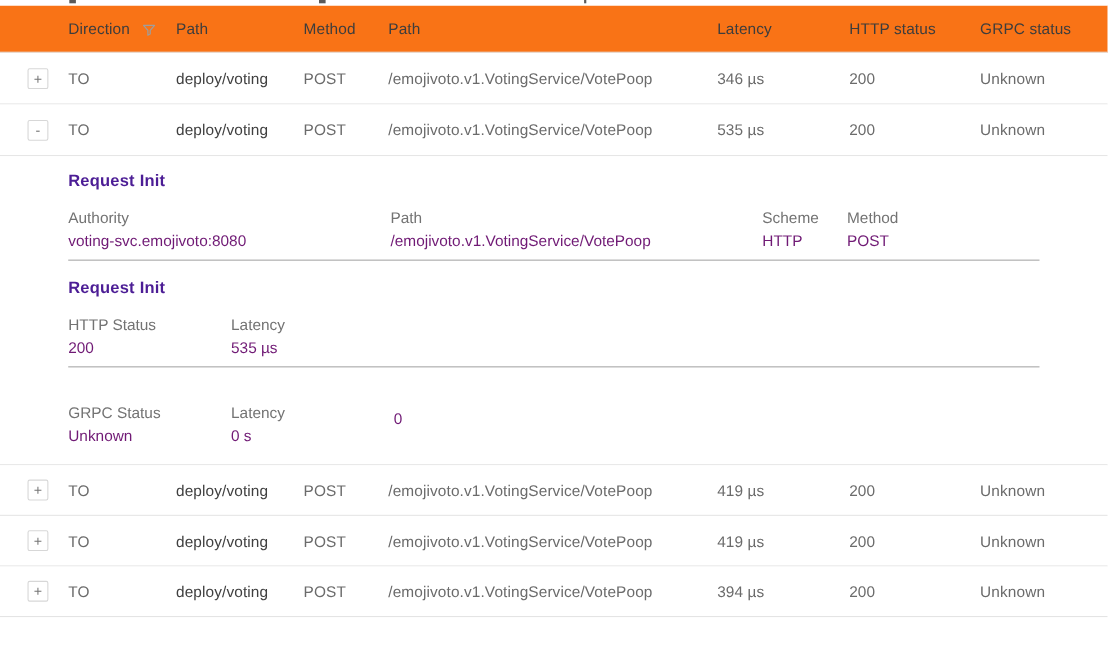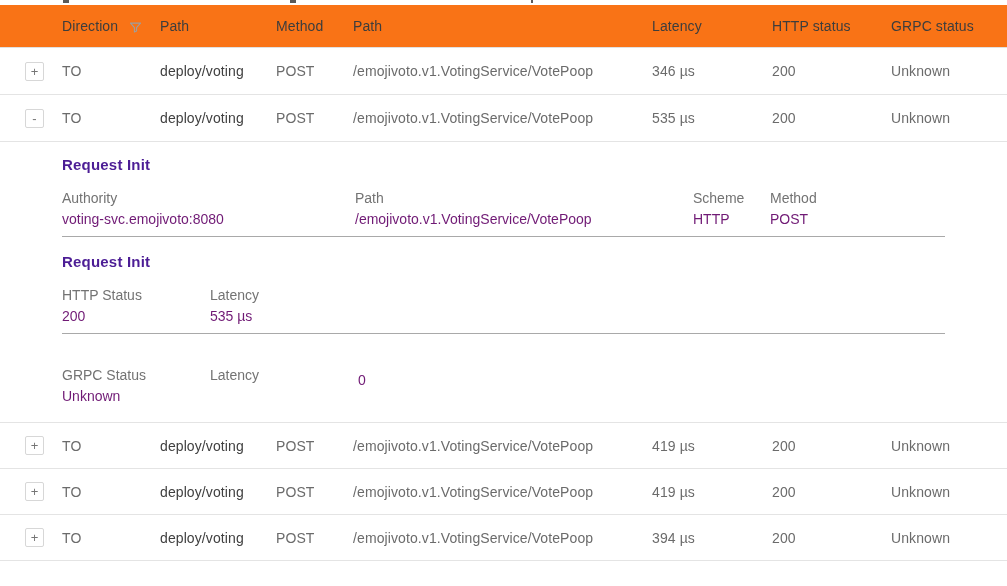--- a/index.html
+++ b/index.html
@@ -157,20 +157,21 @@
     </div>
 
     <div class="section">
       <div class="fields resp-end">
         <div>
           <div class="field-label">GRPC Status</div>
           <div class="field-value">Unknown</div>
         </div>
         <div>
           <div class="field-label">Latency</div>
+          <div class="field-value">0 s</div>
         </div>
         <div>
           <div class="field-value">0</div>
         </div>
       </div>
     </div>
 
   </div>
 
   <div class="grid-row trow small">

